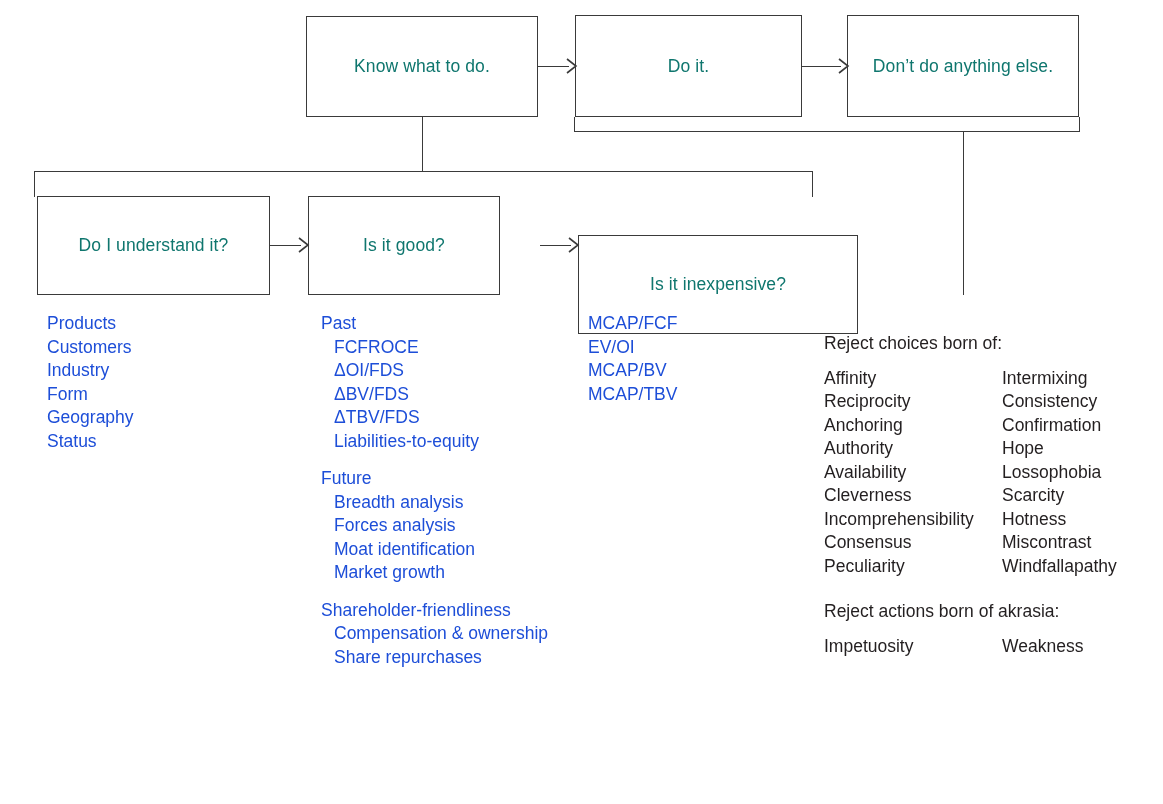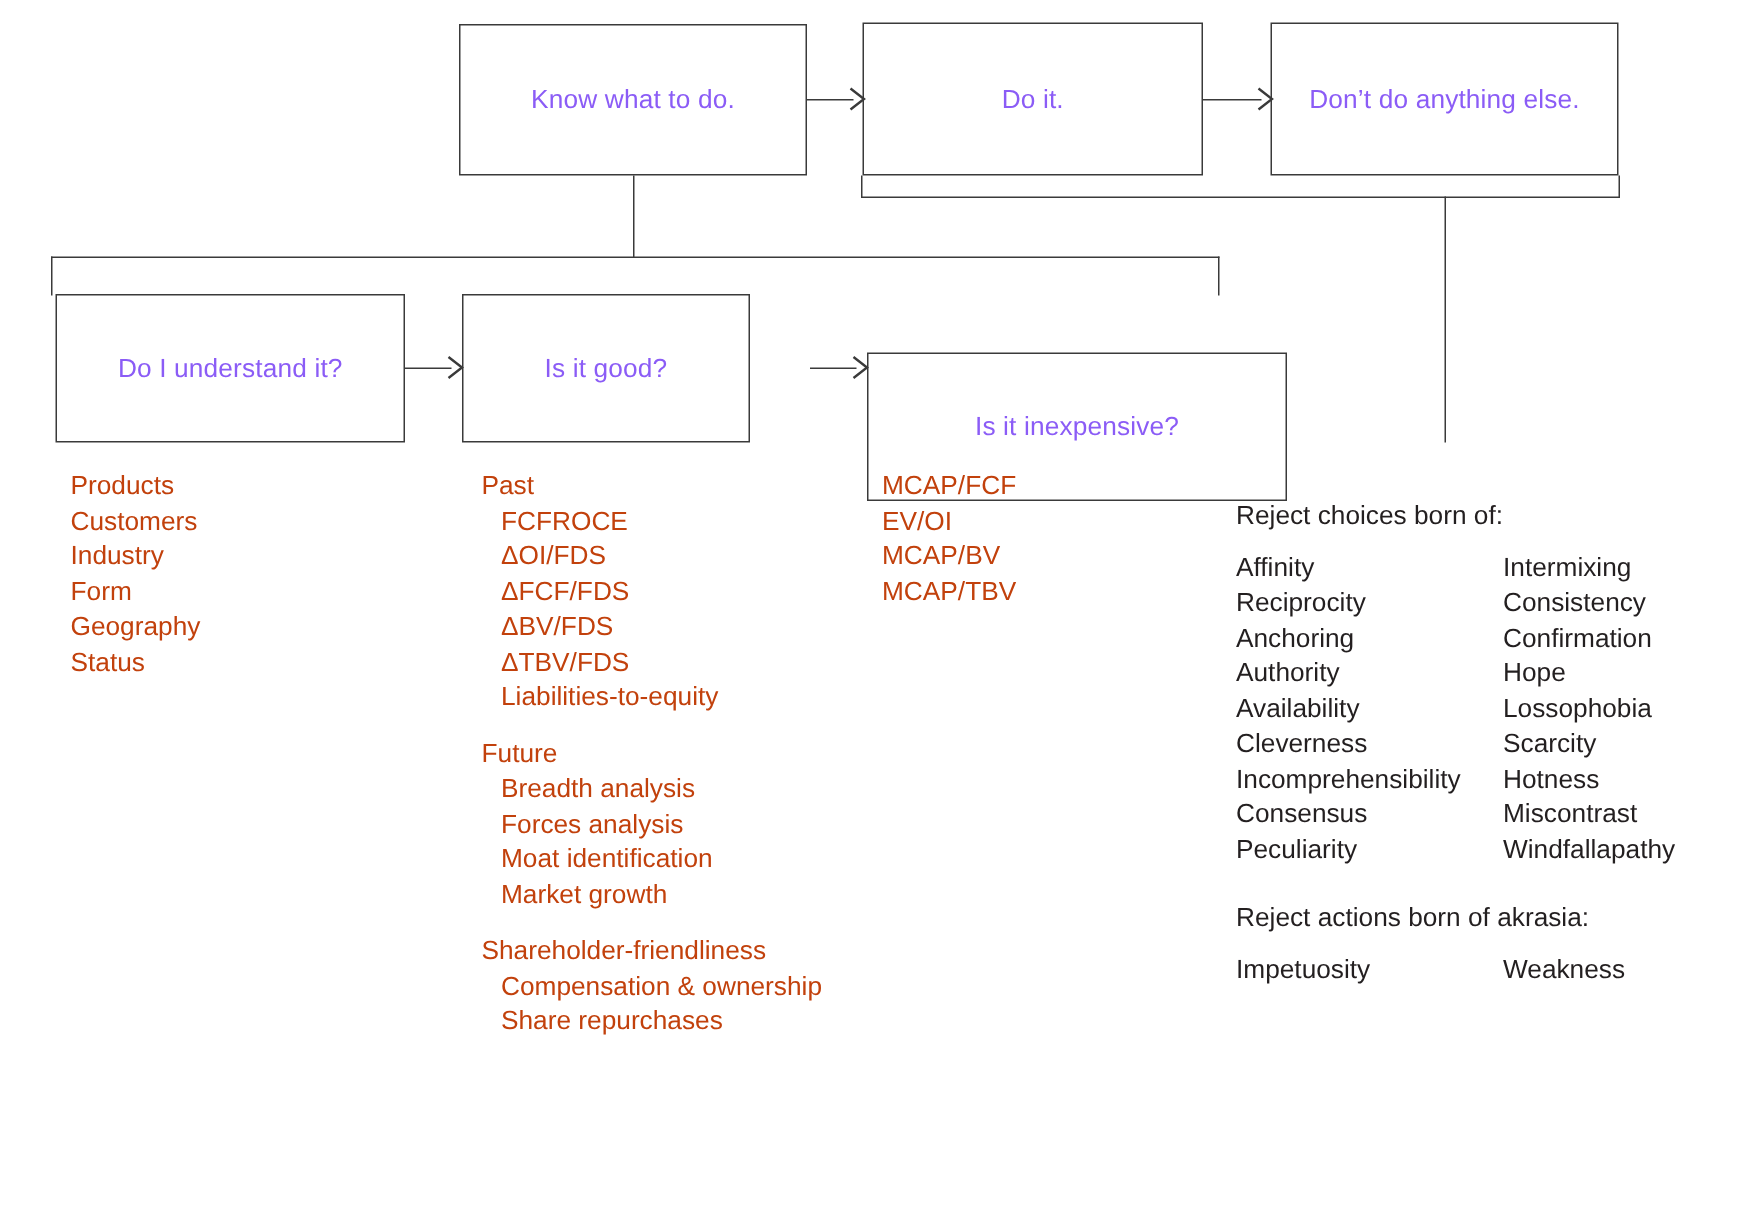--- a/index.html
+++ b/index.html
@@ -23,21 +23,21 @@
   .node {
     position: absolute;
     box-sizing: border-box;
     border: 1.6px solid #3a3a3a;
     background: #ffffff;
     display: flex;
     align-items: center;
     justify-content: center;
     font-size: 17.5px;
     line-height: 1.2;
-    color: #8b5cf6;
+    color: #0f766e;
     letter-spacing: 0.1px;
   }
   
   .line-h {
     position: absolute;
     height: 0;
     border-top: 1.6px solid #3a3a3a;
   }
   .line-v {
     position: absolute;
@@ -48,21 +48,21 @@
     position: absolute;
     width: 0;
     height: 0;
   }
   .arrow-head svg { display: block; overflow: visible; }
   
   .textblock {
     position: absolute;
     font-size: 17.5px;
     line-height: 23.5px;
-    color: #c2410c;
+    color: #1d4ed8;
     white-space: nowrap;
   }
   .textblock .row { display: block; }
   .textblock .row.indent { padding-left: 13px; }
   .textblock .spacer { display: block; height: 14px; }
   .twocol {
     position: absolute;
     font-size: 17.5px;
     line-height: 23.5px;
     color: #231f20;
@@ -151,21 +151,20 @@
     <span class="row">Industry</span>
     <span class="row">Form</span>
     <span class="row">Geography</span>
     <span class="row">Status</span>
   </div>
 
   <div class="textblock" style="left:321px; top:312px;">
     <span class="row">Past</span>
     <span class="row indent">FCFROCE</span>
     <span class="row indent">ΔOI/FDS</span>
-    <span class="row indent">ΔFCF/FDS</span>
     <span class="row indent">ΔBV/FDS</span>
     <span class="row indent">ΔTBV/FDS</span>
     <span class="row indent">Liabilities-to-equity</span>
 
     <span class="spacer"></span>
 
     <span class="row">Future</span>
     <span class="row indent">Breadth analysis</span>
     <span class="row indent">Forces analysis</span>
     <span class="row indent">Moat identification</span>

